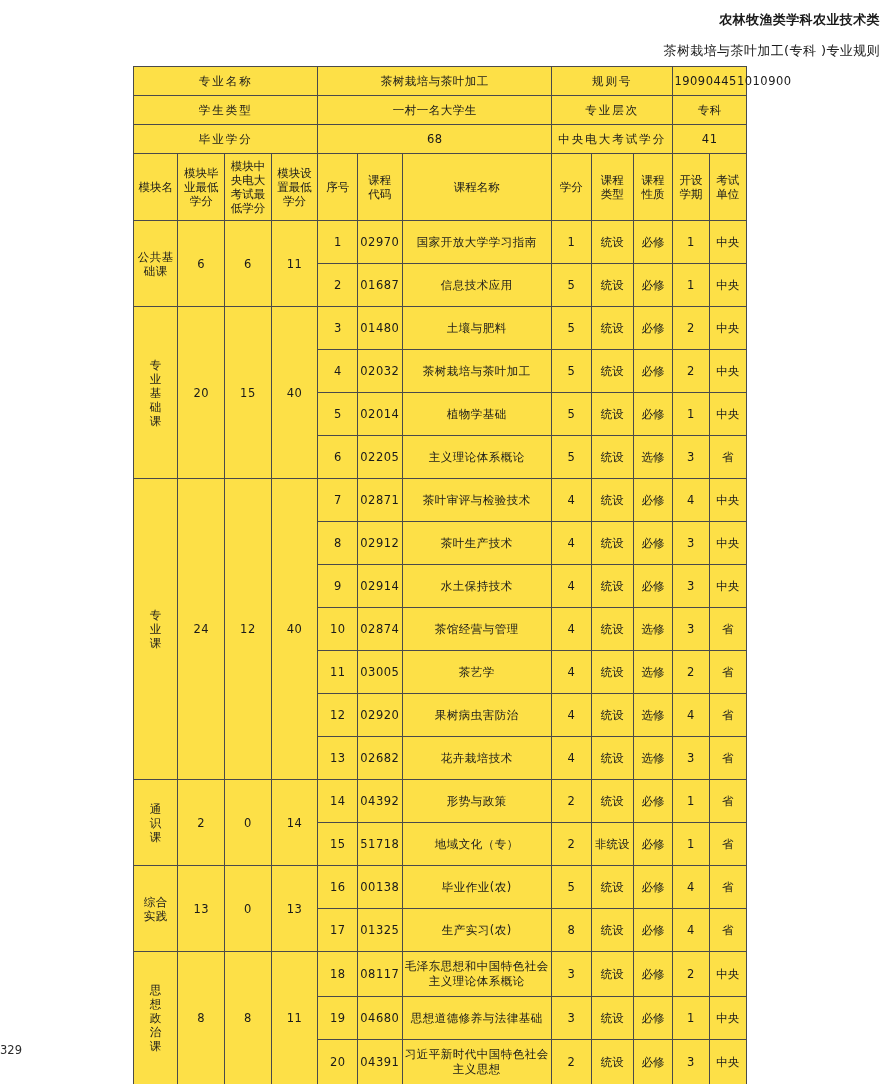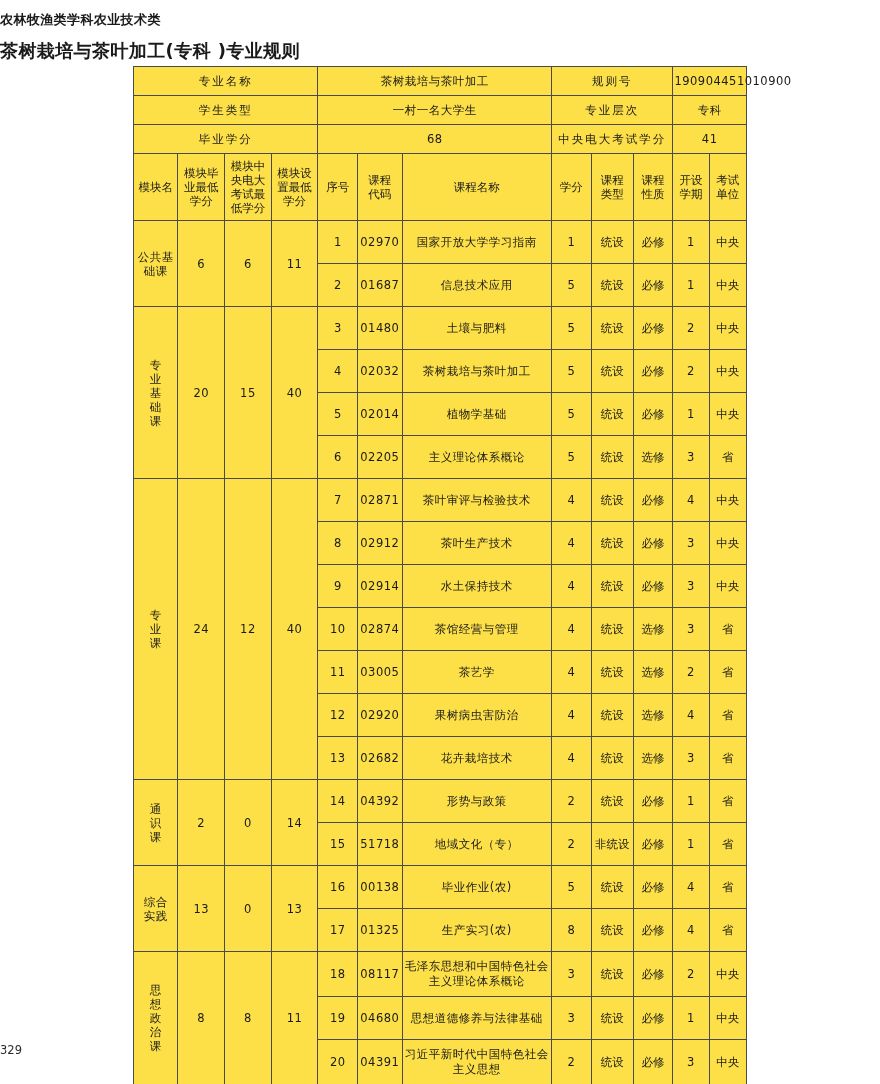--- a/index.html
+++ b/index.html
@@ -21,31 +21,31 @@
     left: 0; top: 0;
     width: 880px;
     height: 1084px;
     overflow: hidden;
   }
   .titles {
     position: absolute;
     left: 0;
     top: 10px;
     width: 880px;
-    text-align: left;
+    text-align: right;
   }
   .doc-title-1 {
     font-size: 13px;
     font-weight: bold;
     letter-spacing: 0.4px;
     line-height: 20px;
   }
   .doc-title-2 {
-    font-size: 18px;
-    font-weight: bold;
+    font-size: 13px;
+    font-weight: normal;
     letter-spacing: 0.4px;
     line-height: 20px;
     margin-top: 11px;
   }
   table.rule {
     position: absolute;
     left: 133px;
     top: 66px;
     width: 614px;
     border-collapse: collapse;

